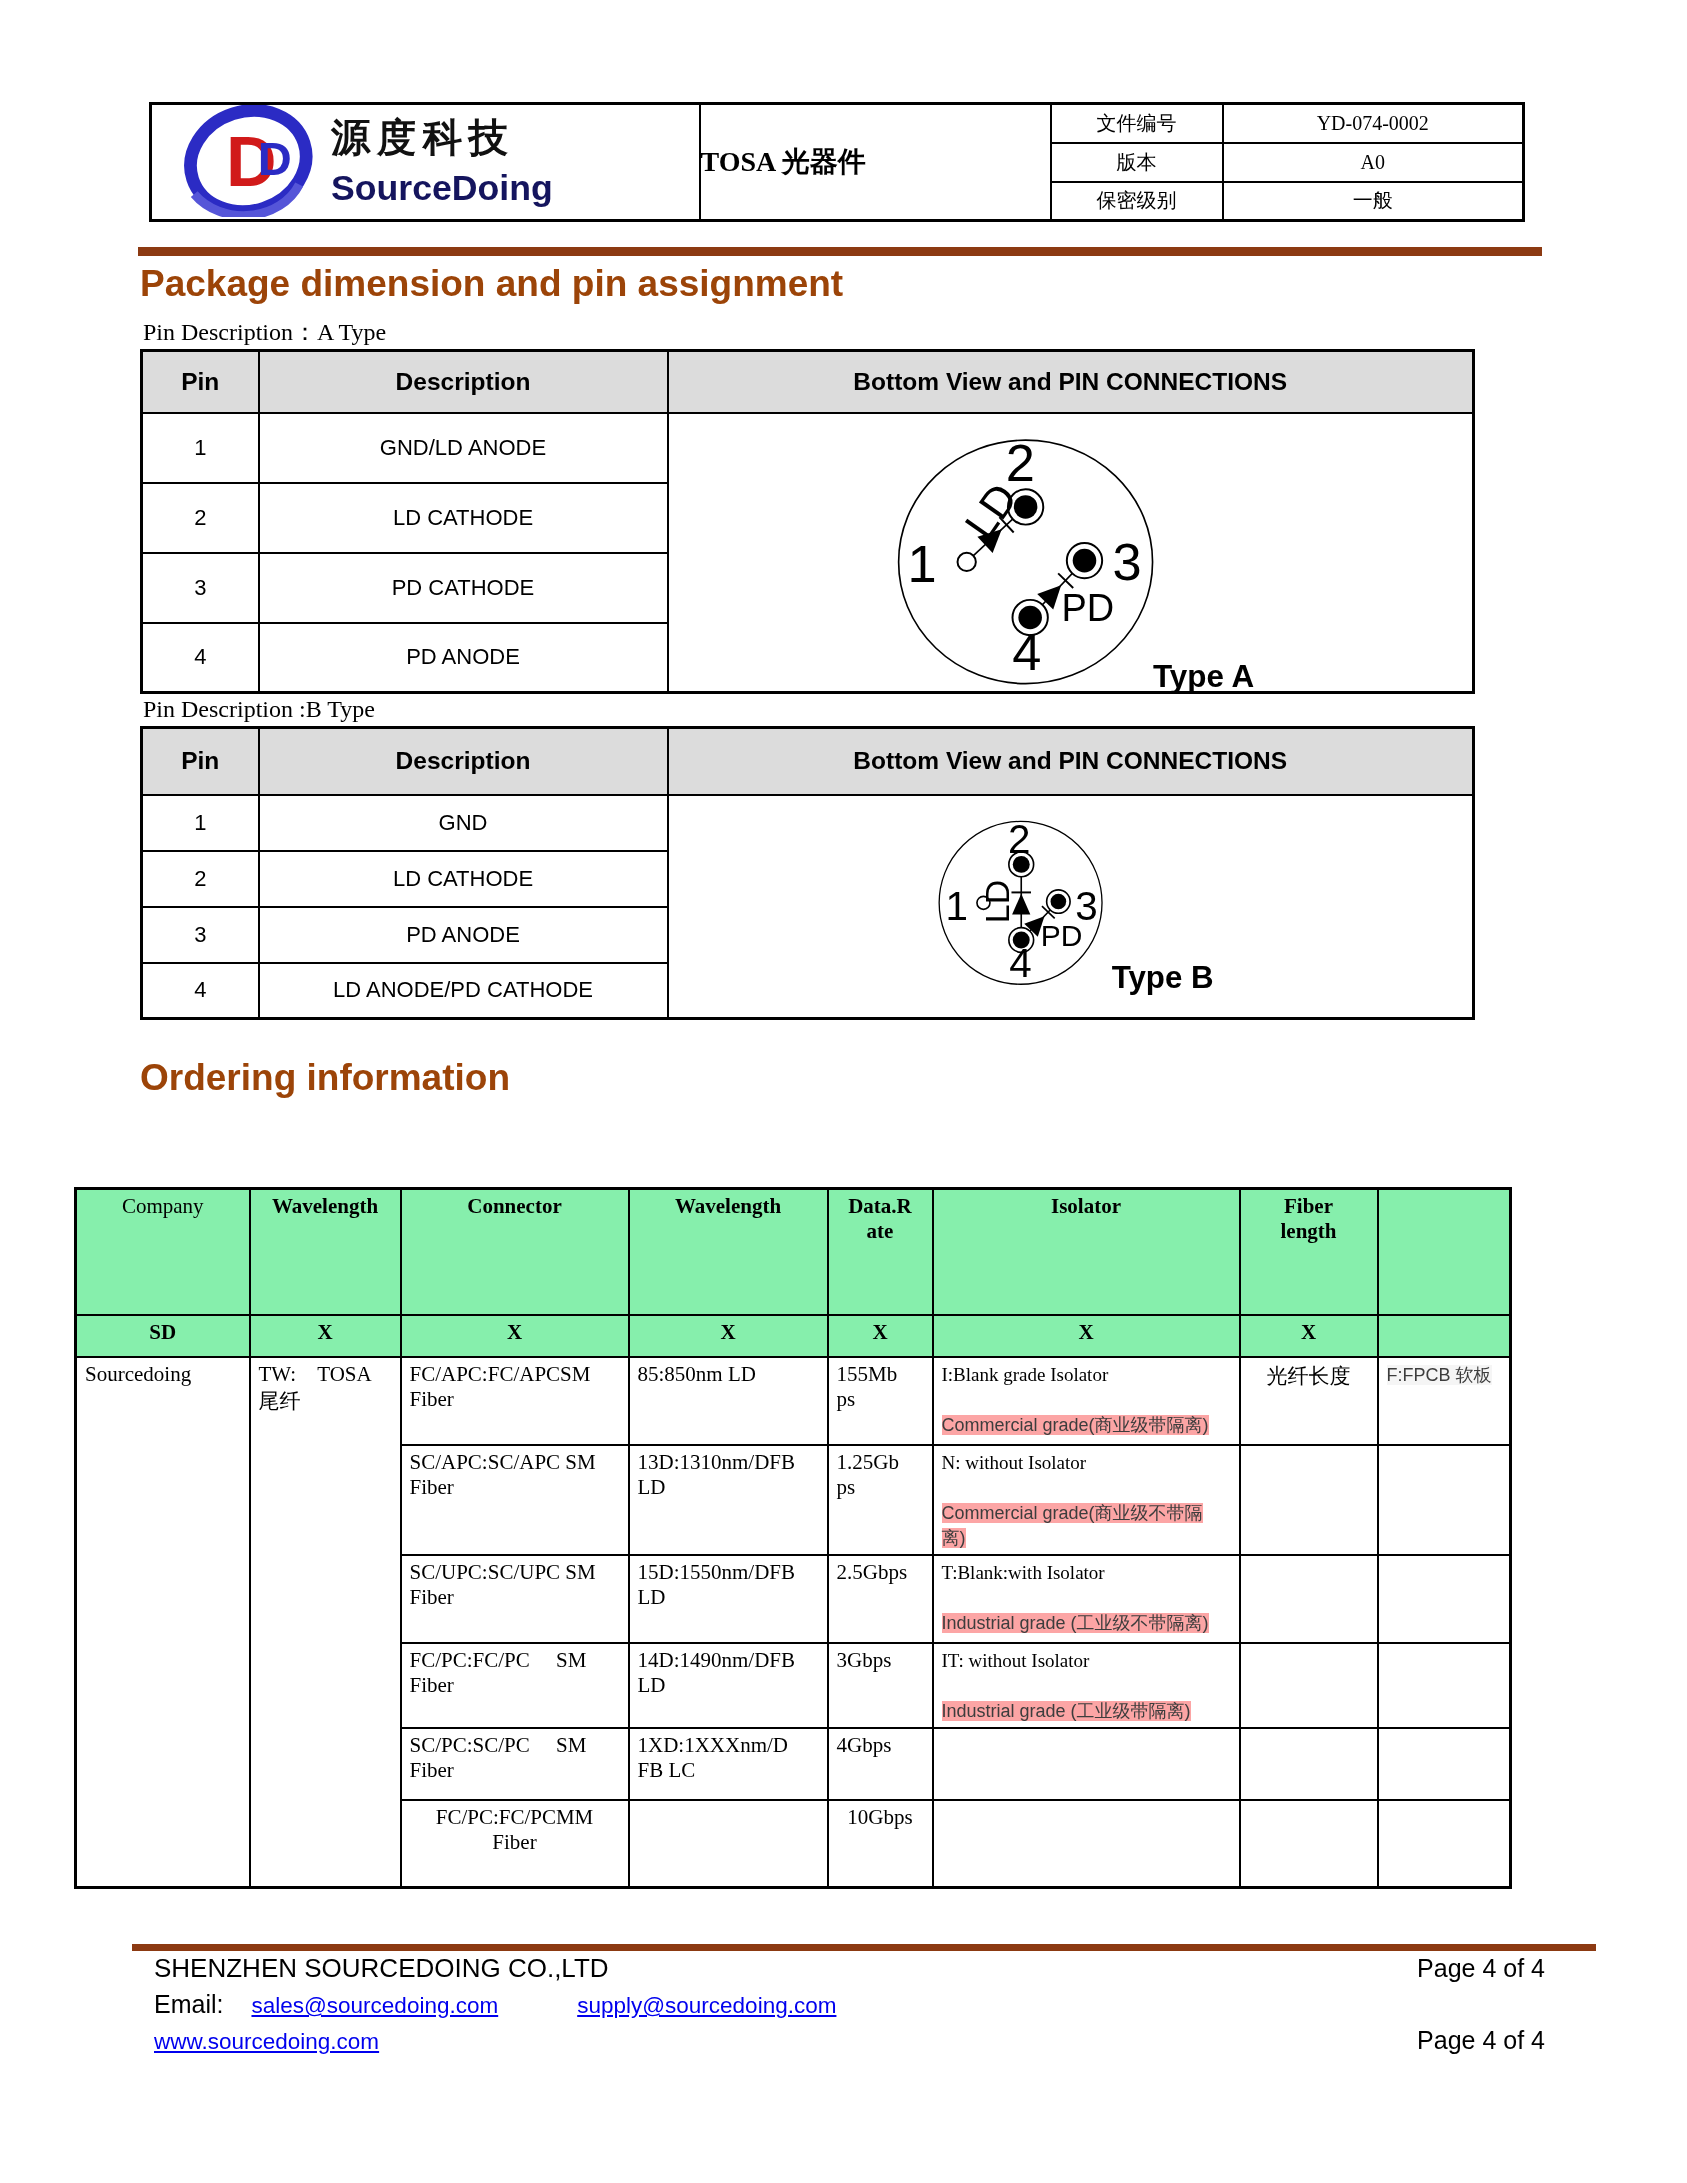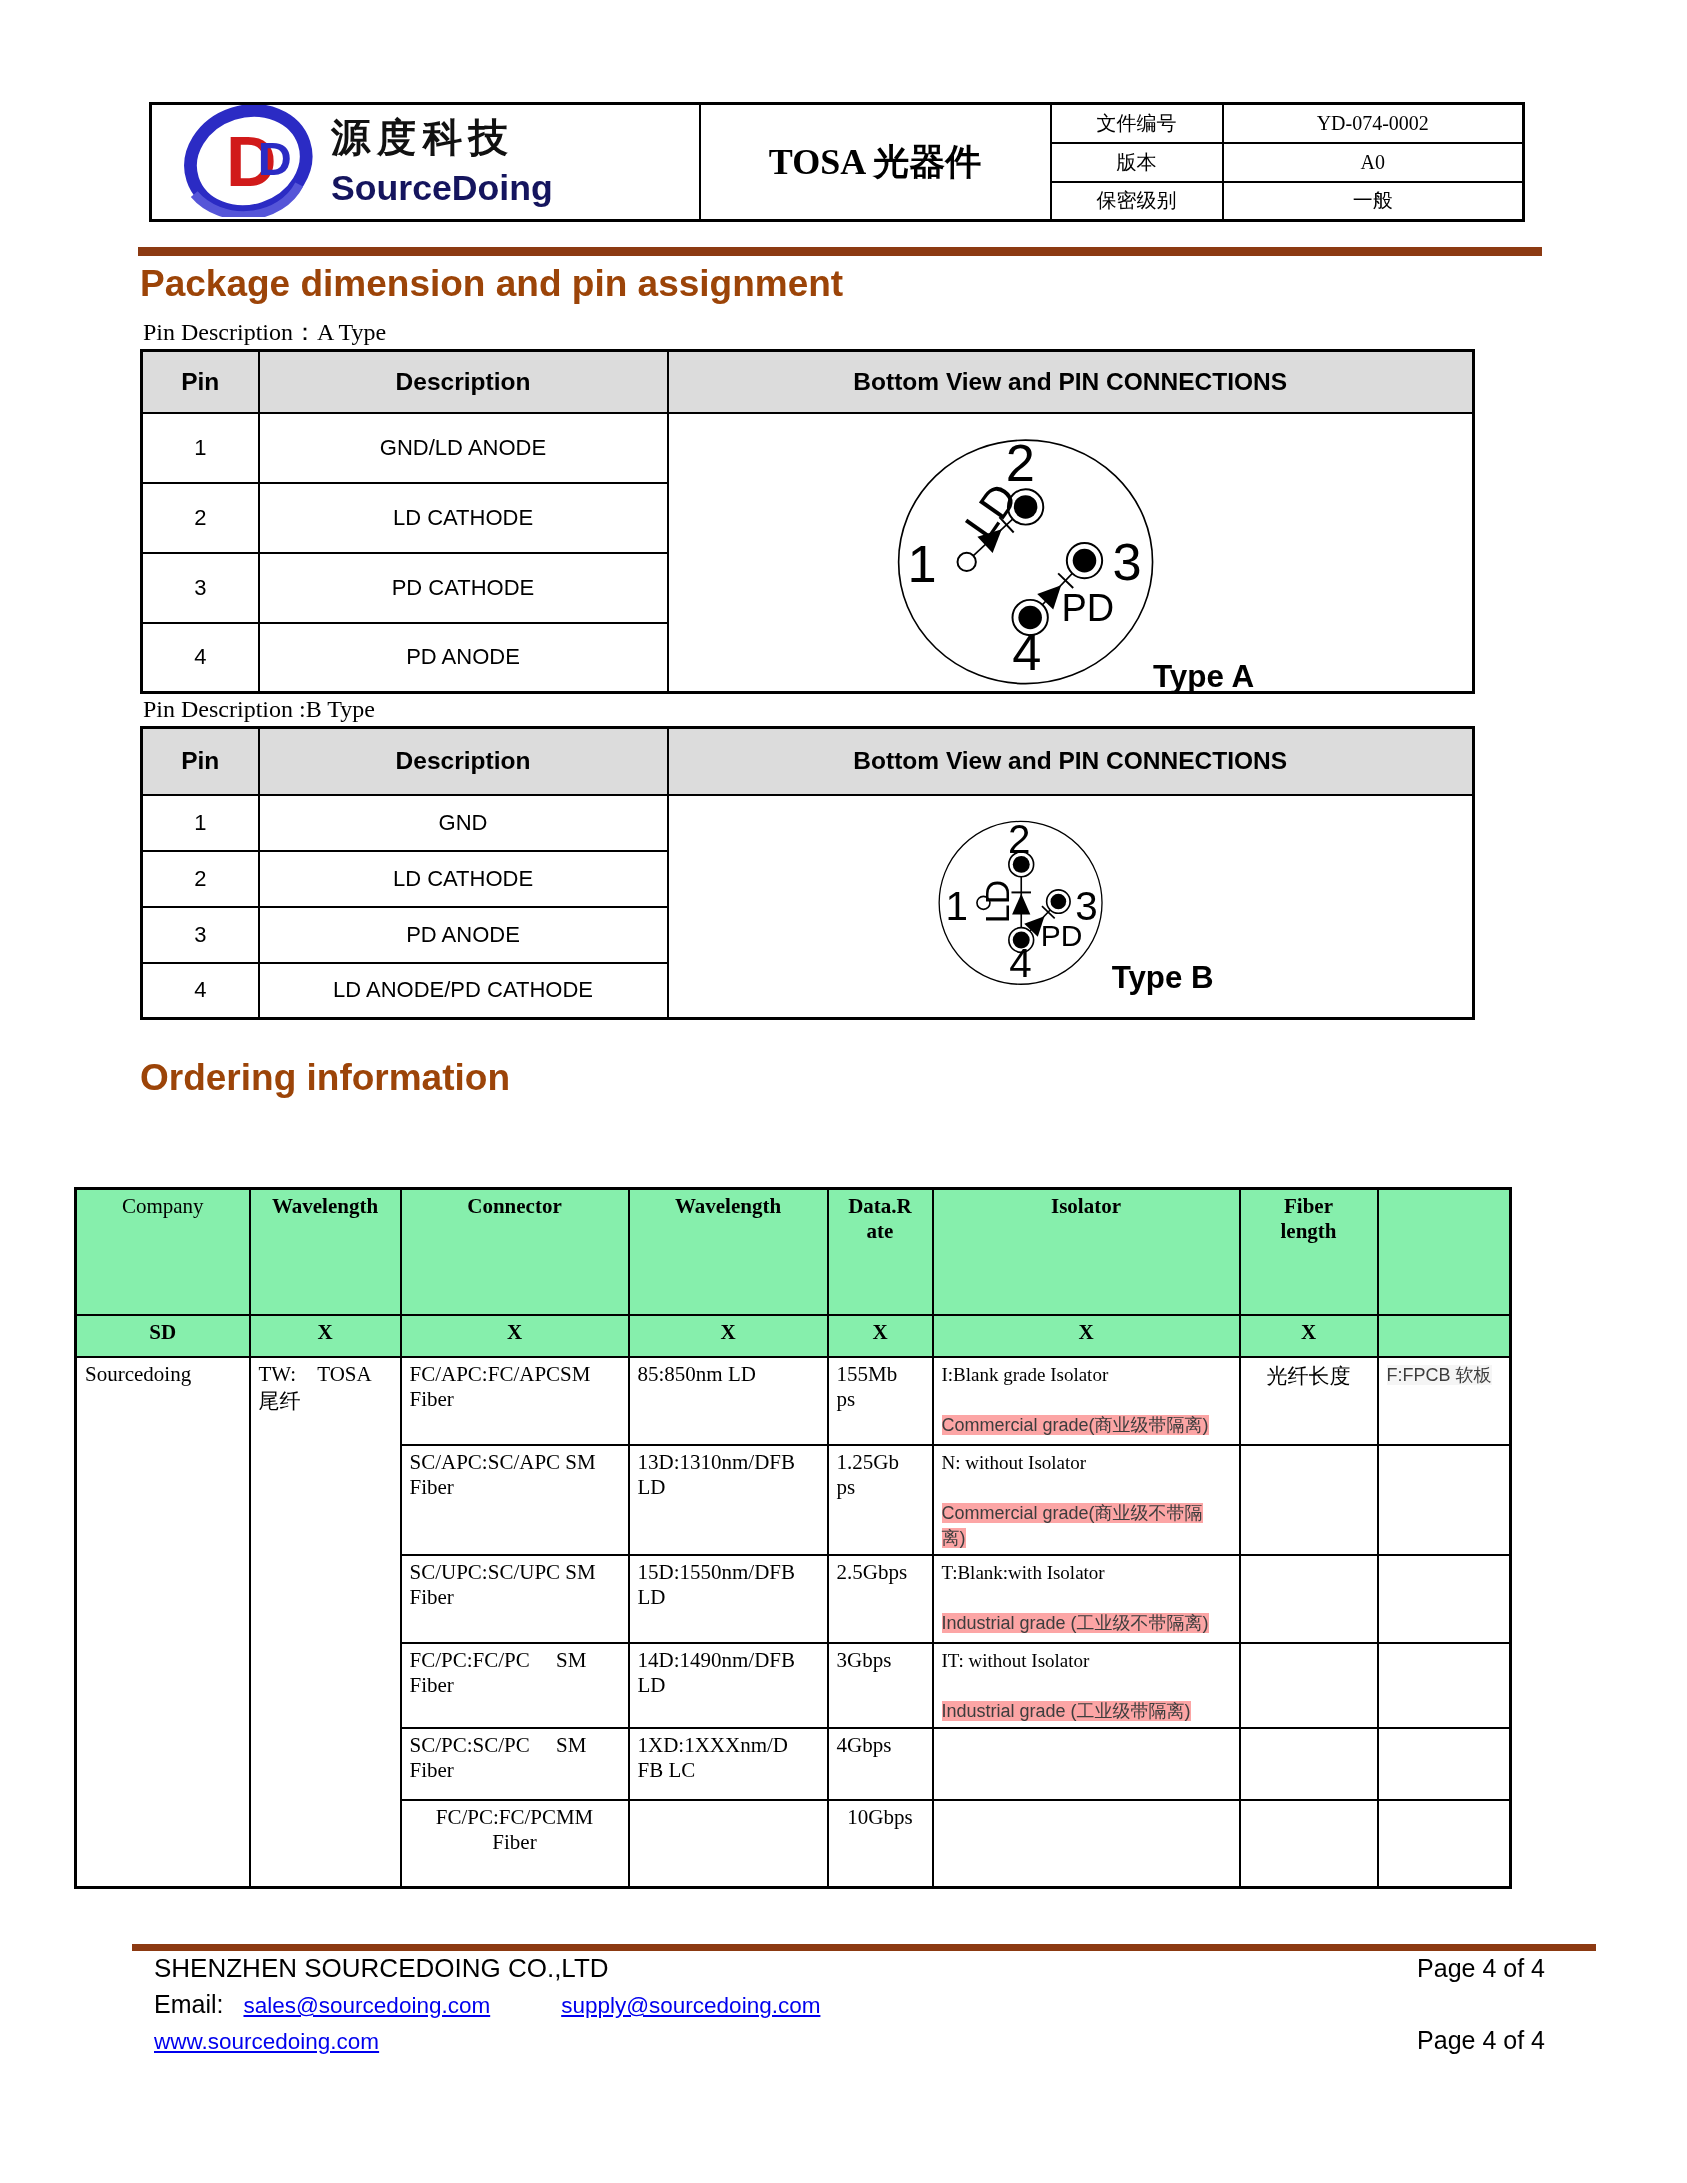--- a/index.html
+++ b/index.html
@@ -4,21 +4,21 @@
 <style>
   html,body{margin:0;padding:0;background:#ffffff;}
   .page{position:relative;width:1687px;height:2183px;background:#ffffff;overflow:hidden;
         font-family:"Liberation Sans",sans-serif;color:#000;}
   .abs{position:absolute;}
 
   
   table.hdr{border-collapse:collapse;table-layout:fixed;width:1373px;height:116px;}
   table.hdr td{border:2px solid #000;padding:0;vertical-align:middle;}
   table.hdr{border:3.3px solid #000;}
-  .hdr-title{font-family:"Liberation Serif",serif;font-weight:bold;font-size:36px;text-align:center;}
+  .hdr-title{font-family:"Liberation Serif",serif;font-weight:bold;font-size:28px;text-align:left;}
   .hdr-label{font-family:"Liberation Serif",serif;font-size:20px;text-align:center;}
   .hdr-value{font-family:"Liberation Serif",serif;font-size:20px;text-align:center;}
 
   
   .rule{background:#8c3a12;}
   .h1{font-family:"Liberation Sans",sans-serif;font-weight:bold;font-size:37px;color:#9c4408;}
   .caption{font-family:"Liberation Serif",serif;font-size:24px;color:#000;}
 
   
   table.pin{border-collapse:collapse;table-layout:fixed;width:1332px;border:3.3px solid #000;padding-left:12px;}
@@ -337,21 +337,21 @@
       </table>
   </div>
 
   <div class="abs rule" style="left:132px;top:1944px;width:1464px;height:6.6px;"></div>
 
   <div class="ft-row" style="top:1953px;">
     <span class="ft-main">SHENZHEN SOURCEDOING CO.,LTD</span>
     <span class="ft-page">Page 4 of 4</span>
   </div>
 
-  <div class="ft-row" style="top:1990px;justify-content:flex-start;gap:8px;">
+  <div class="ft-row" style="top:1990px;justify-content:flex-start;gap:16px;">
     <span class="ft-label">Email:</span>
     <a href="#" class="ft-link" style="margin-left:12px;">sales@sourcedoing.com</a>
     <a href="#" class="ft-link" style="margin-left:63px;">supply@sourcedoing.com</a>
   </div>
 
   <div class="ft-row" style="top:2026px;">
     <a href="#" class="ft-link">www.sourcedoing.com</a>
     <span class="ft-page">Page 4 of 4</span>
   </div>
 

